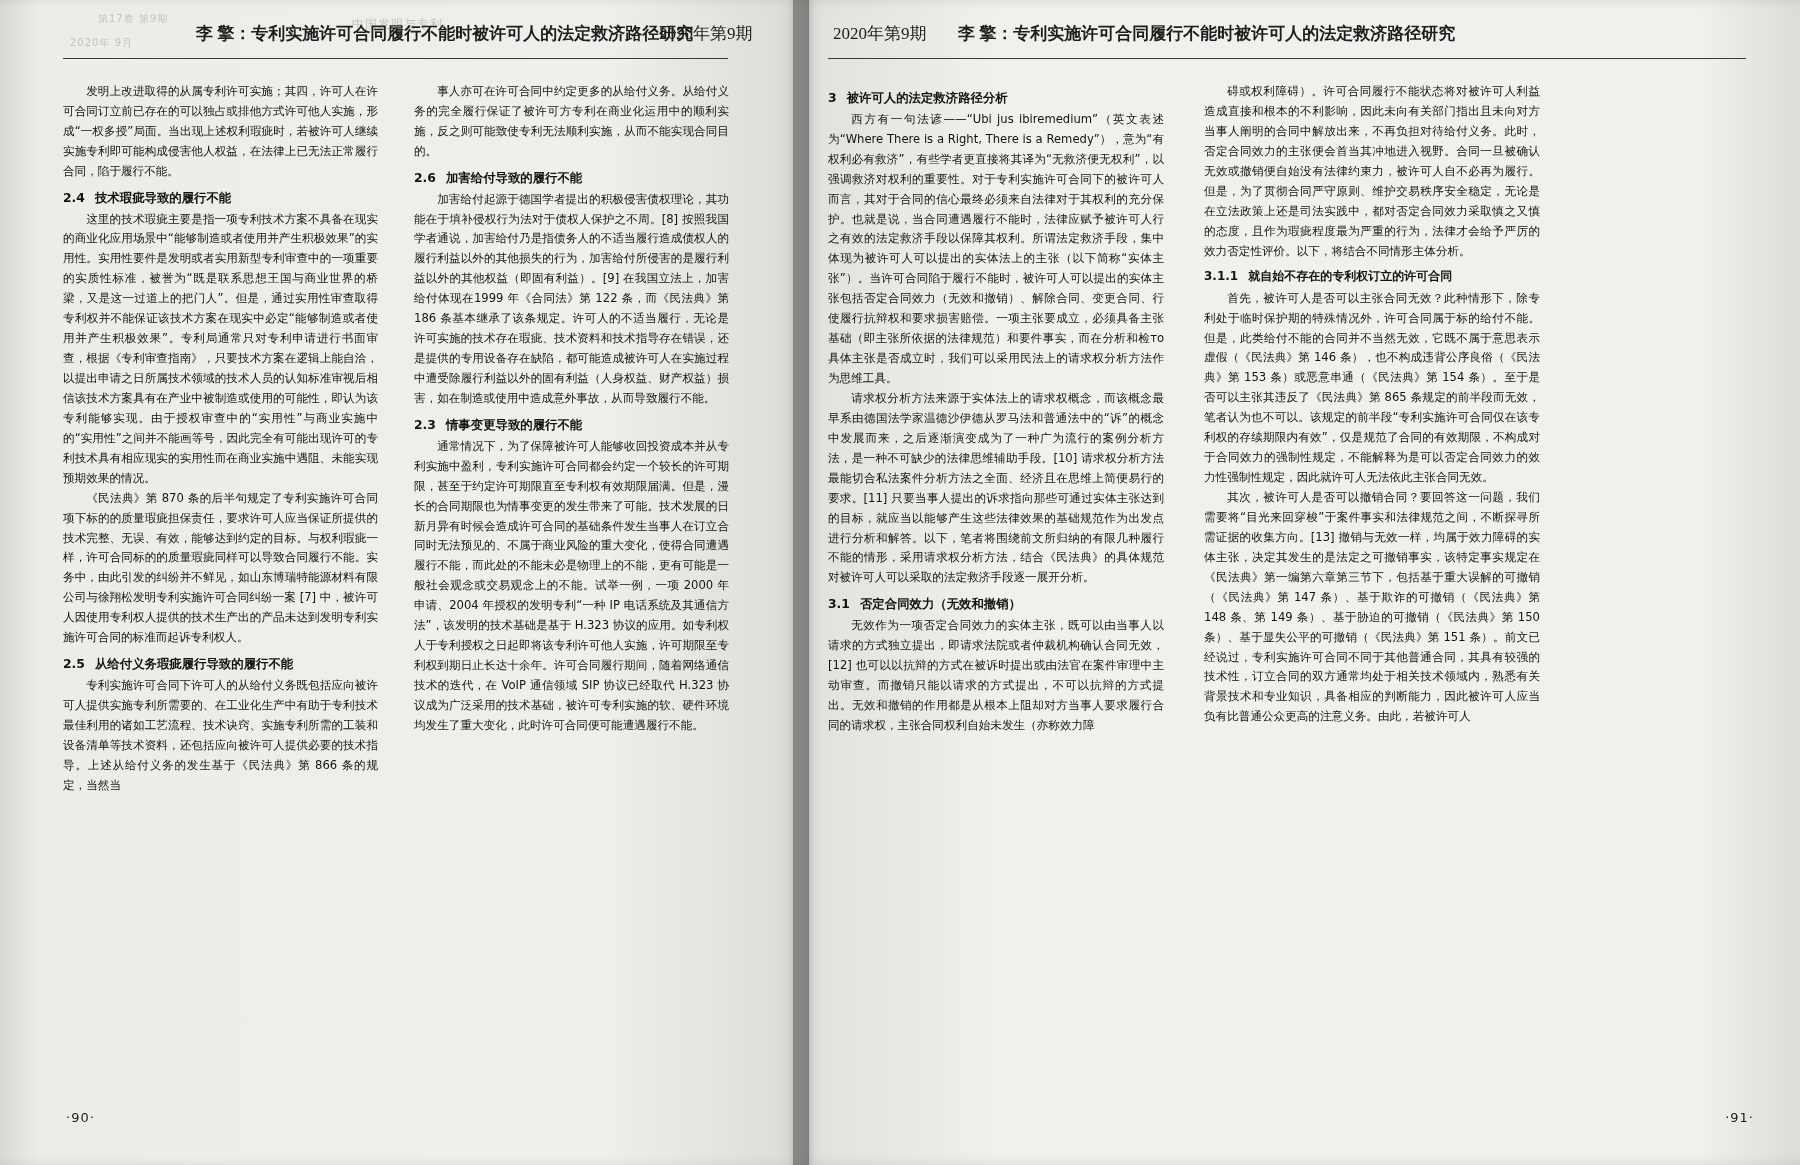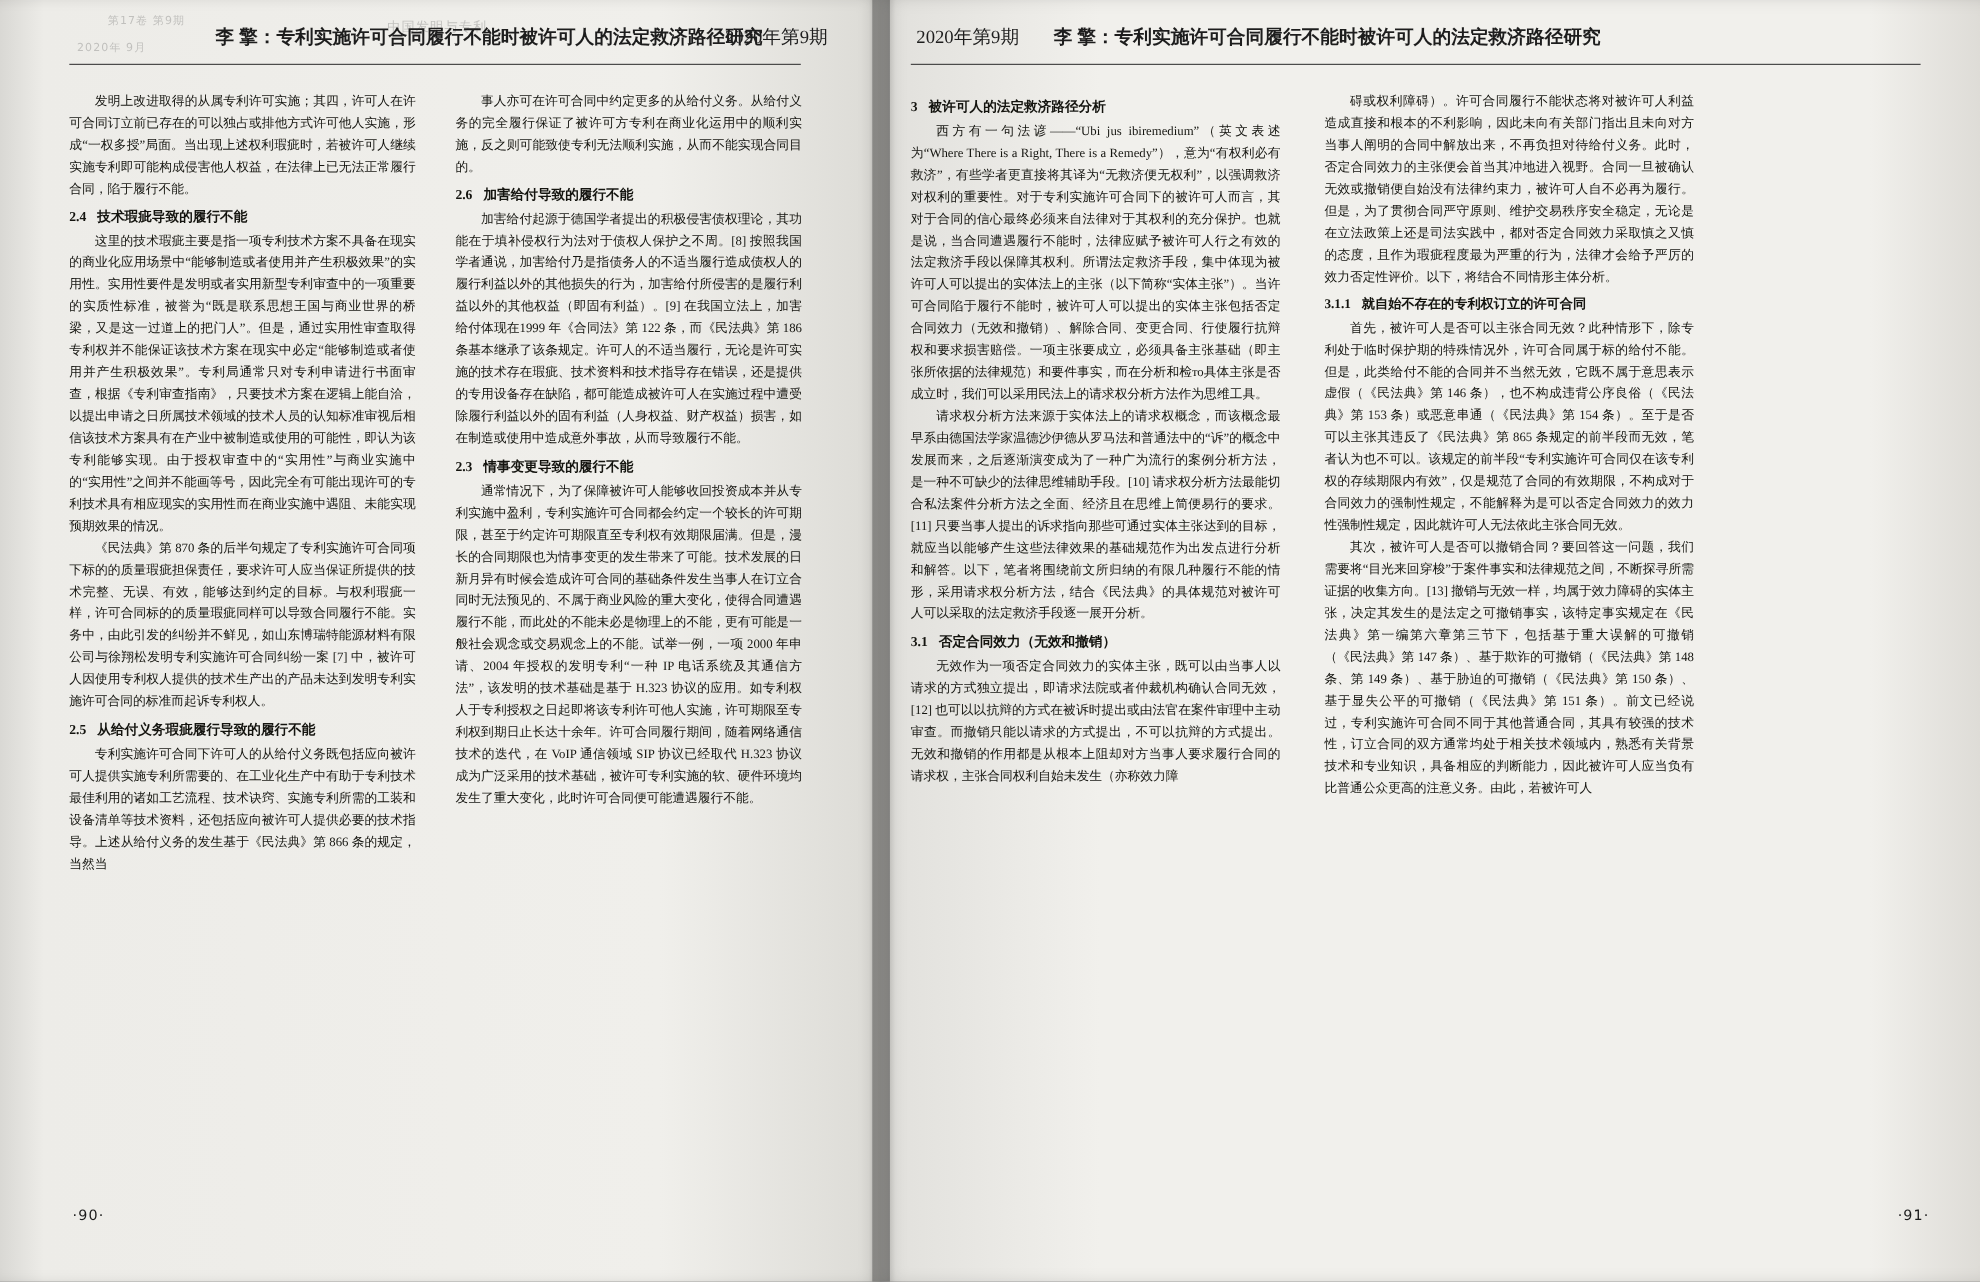--- a/index.html
+++ b/index.html
@@ -67,21 +67,20 @@
   .runhead.bold { font-weight: bold; }
   .rule {
     position: absolute;
     height: 1px;
     background: #3a3a3a;
   }
 
   .colwrap {
     position: absolute;
     display: flex;
-    font-family: Liberation Serif, serif;
   }
   .col {
     font-size: 11.6px;
     line-height: 1.72;
     color: #14140f;
     text-align: justify;
     text-justify: inter-ideograph;
   }
   .col p {
     margin: 0 0 0 0;
@@ -95,21 +94,21 @@
     text-indent: 0;
   }
   .col h4 { font-size: 12px; }
   .sec-head {
     display: flex;
     gap: 10px;
     align-items: baseline;
   }
   .pgnum {
     position: absolute;
-    bottom: 52px;
+    bottom: 40px;
     font-size: 13px;
     color: #1b1b1b;
     letter-spacing: 1px;
   }
 </style>
 </head>
 <body>
 
 <div class="spread">
 

